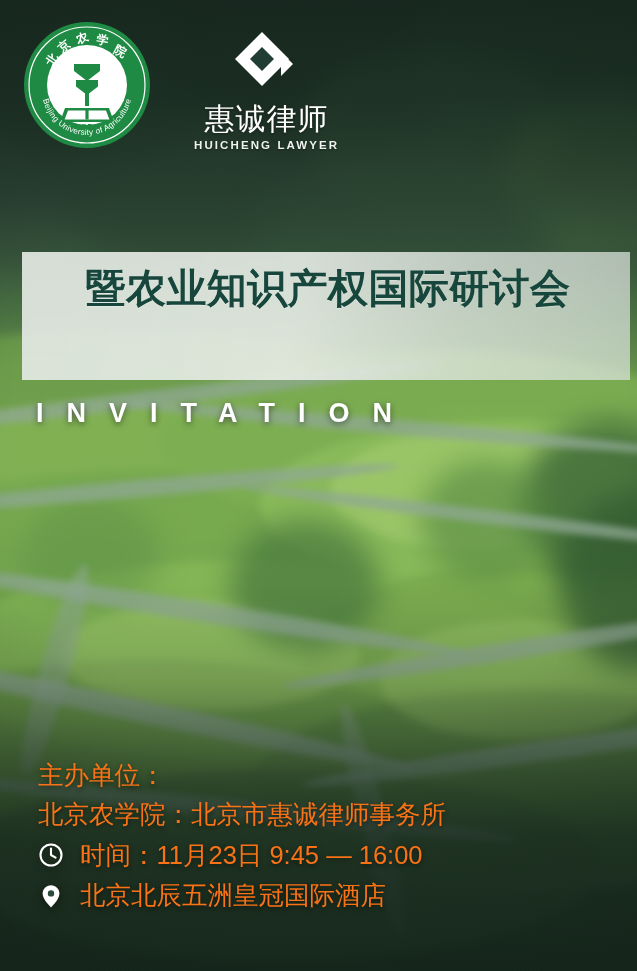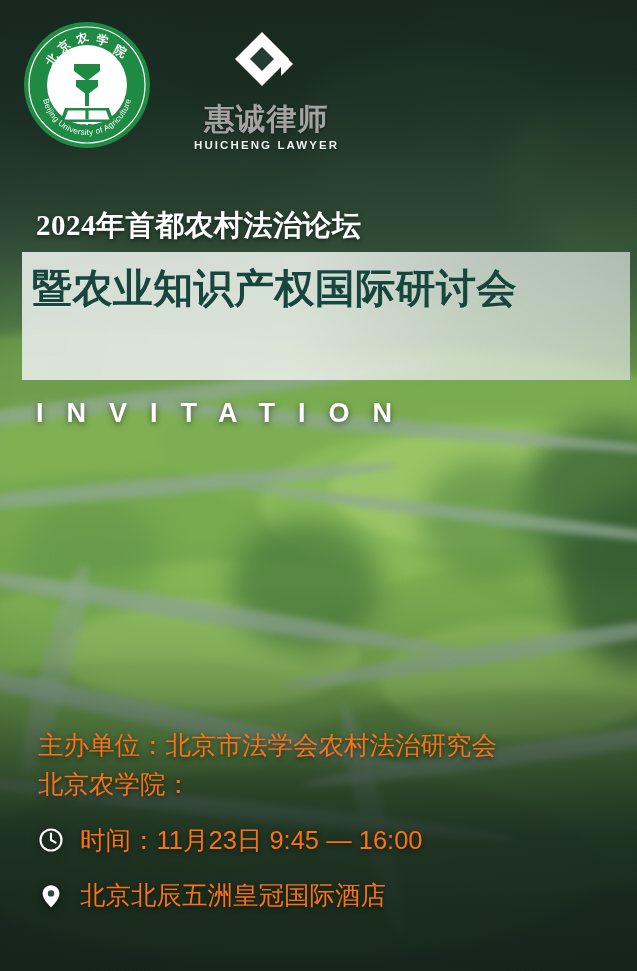--- a/index.html
+++ b/index.html
@@ -88,21 +88,21 @@
     display:flex; align-items:flex-start; gap:42px;
   }
   .seal{ width:130px; height:130px; display:block; }
 
   .firm-logo{
     display:flex; flex-direction:column; align-items:center;
     padding-top:8px;
   }
   .firm-mark{ width:72px; height:72px; display:block; }
   .firm-cn{
-    color:#a3a3a3; font-size:30px; font-weight:bold;
+    color:#ffffff; font-size:30px; font-weight:normal;
     letter-spacing:1px; line-height:1; margin-top:4px;
     text-shadow:0 1px 3px rgba(0,0,0,.35);
   }
   .firm-en{
     color:#eef3ef; font-size:11.5px; font-weight:bold;
     letter-spacing:2.1px; margin-top:5px;
     text-shadow:0 1px 2px rgba(0,0,0,.35);
   }
 
   
@@ -130,21 +130,21 @@
     position:absolute; left:32px; top:264px;
     width:592px;
   }
   .title-line{
     color:#17463c;
     font-size:40px; font-weight:bold;
     letter-spacing:1.5px; line-height:1.24;
     white-space:nowrap;
     text-shadow:0 1px 0 rgba(255,255,255,.25);
   }
-  .title-line.l2{ letter-spacing:.4px; }
+  .title-line.l2{ letter-spacing:.4px;text-align:center; }
 
   
   .invitation{
     position:absolute; left:36px; top:398px;
     color:#ffffff; font-size:27px; font-weight:bold;
     letter-spacing:23px;
     text-shadow:0 2px 6px rgba(0,0,0,.5);
     white-space:nowrap;
   }
 
@@ -159,21 +159,21 @@
     font-size:25.5px; line-height:1.52;
     white-space:nowrap;
     text-shadow:0 2px 5px rgba(0,0,0,.55);
   }
   .det-line.indent{ padding-left:113px; }
   .det-icon{
     width:26px; height:26px; flex:0 0 26px;
     margin-right:16px; display:block;
     filter:drop-shadow(0 2px 4px rgba(0,0,0,.5));
   }
-  .det-row-icon{ margin-top:17px;text-align:right; }
+  .det-row-icon{ margin-top:2px;text-align:right; }
 </style>
 </head>
 <body>
 
 <div id="poster">
 
   <div class="bg-layer bg-base"></div>
 
   <div class="bg-layer">
 
@@ -262,39 +262,38 @@
         <svg class="firm-mark" viewBox="0 0 72 72">
           <path d="M31 4 L58 31 L31 58 L4 31 Z" fill="#ffffff"></path>
           <path d="M31 19 L43 31 L31 43 L19 31 Z" fill="#223d33"></path>
           <path d="M50 24 L62 36 L50 48 Z" fill="#ffffff"></path>
         </svg>
         <div class="firm-cn">惠诚律师</div>
         <div class="firm-en">HUICHENG LAWYER</div>
       </div>
     </div>
 
-    <div class="kicker">2024年首都农村法治论坛</div>
 
     <div class="title-panel"></div>
     <div class="title-lines">
       <div class="title-line l2">暨农业知识产权国际研讨会</div>
     </div>
 
     <div class="invitation">INVITATION</div>
 
     <div class="details">
 
       <div class="det-line">
         <span>主办单位：</span>
-        <span>北京市法学会农村法治研究会</span>
       </div>
 
 
       <div class="det-line">
         <span>北京农学院：</span>
+        <span>北京市惠诚律师事务所</span>
       </div>
 
       <div class="det-line det-row-icon">
         <svg class="det-icon" viewBox="0 0 26 26">
           <circle cx="13" cy="13" r="10.5" fill="none" stroke="#ffffff" stroke-width="2.1"></circle>
           <path d="M13 6.6 V13 L17.6 15.6" fill="none" stroke="#ffffff" stroke-width="2.1" stroke-linecap="round" stroke-linejoin="round"></path>
         </svg>
         <span>时间：</span>
         <span>11月23日 9:45 — 16:00</span>
       </div>

